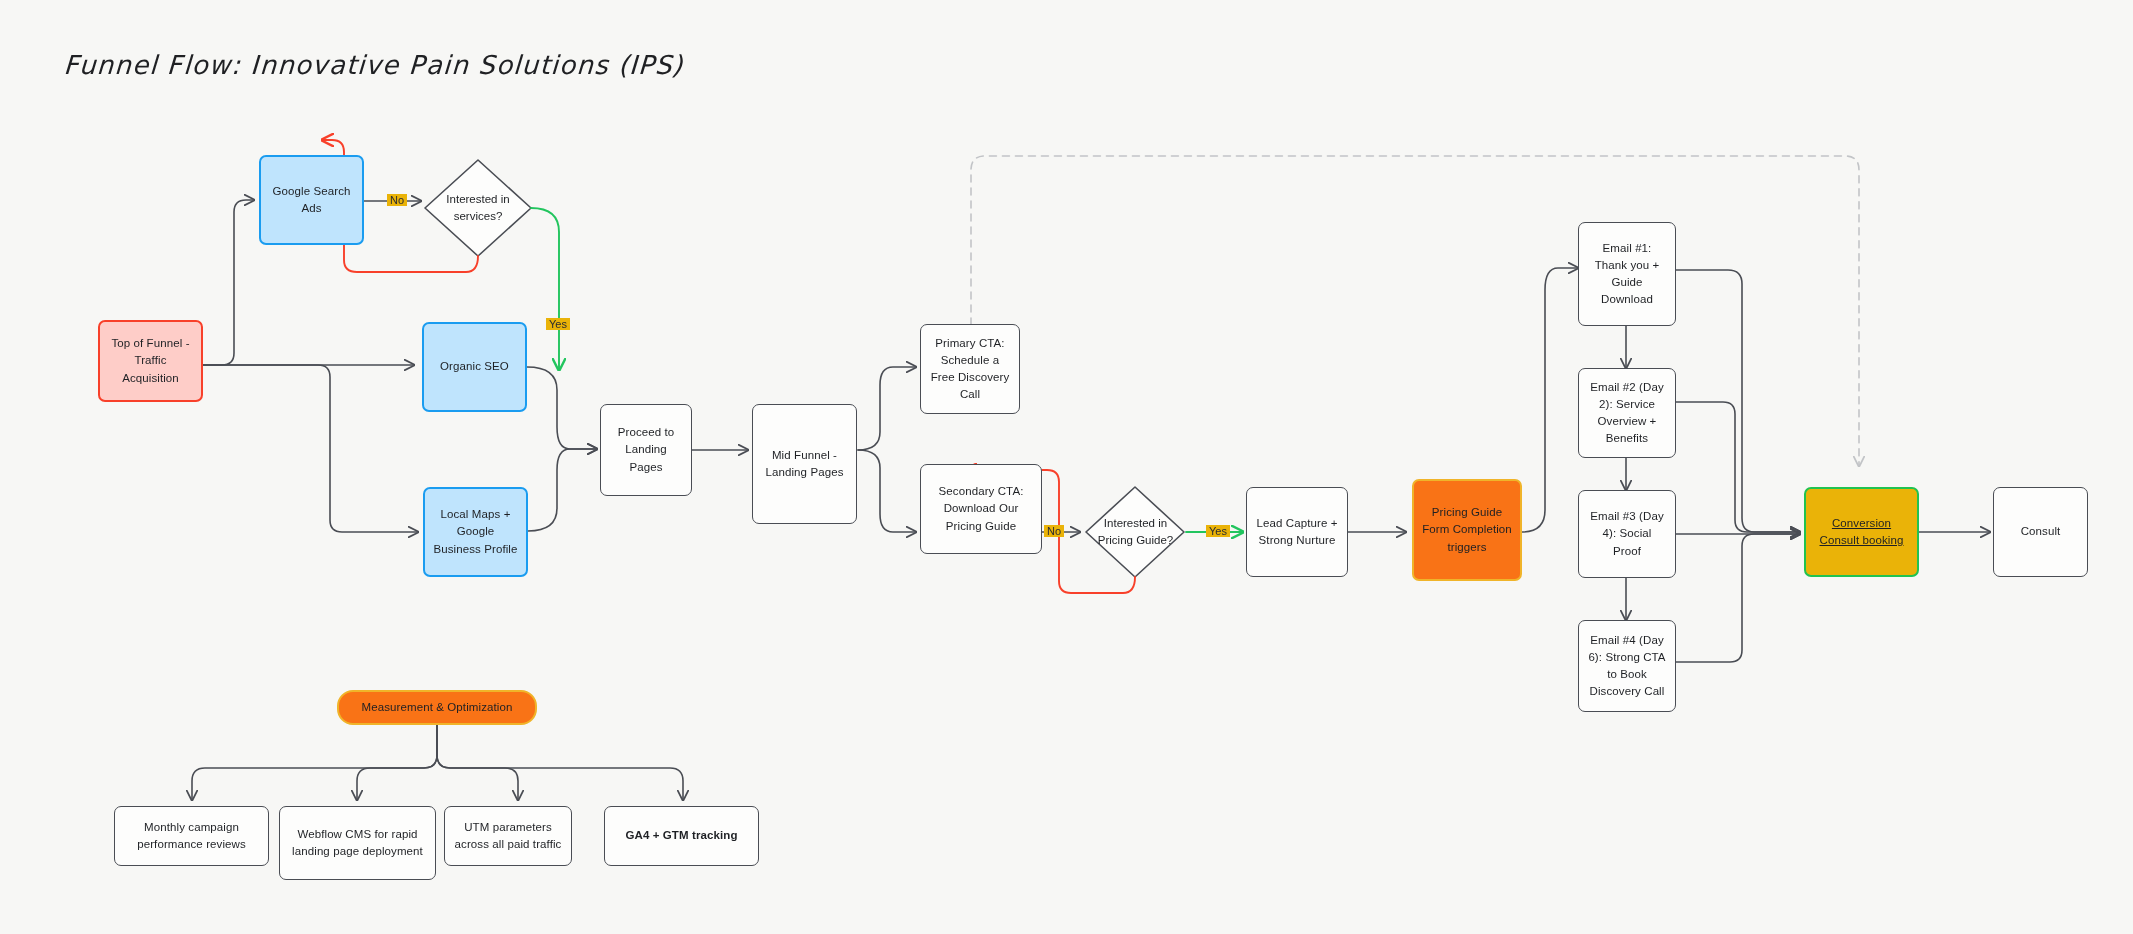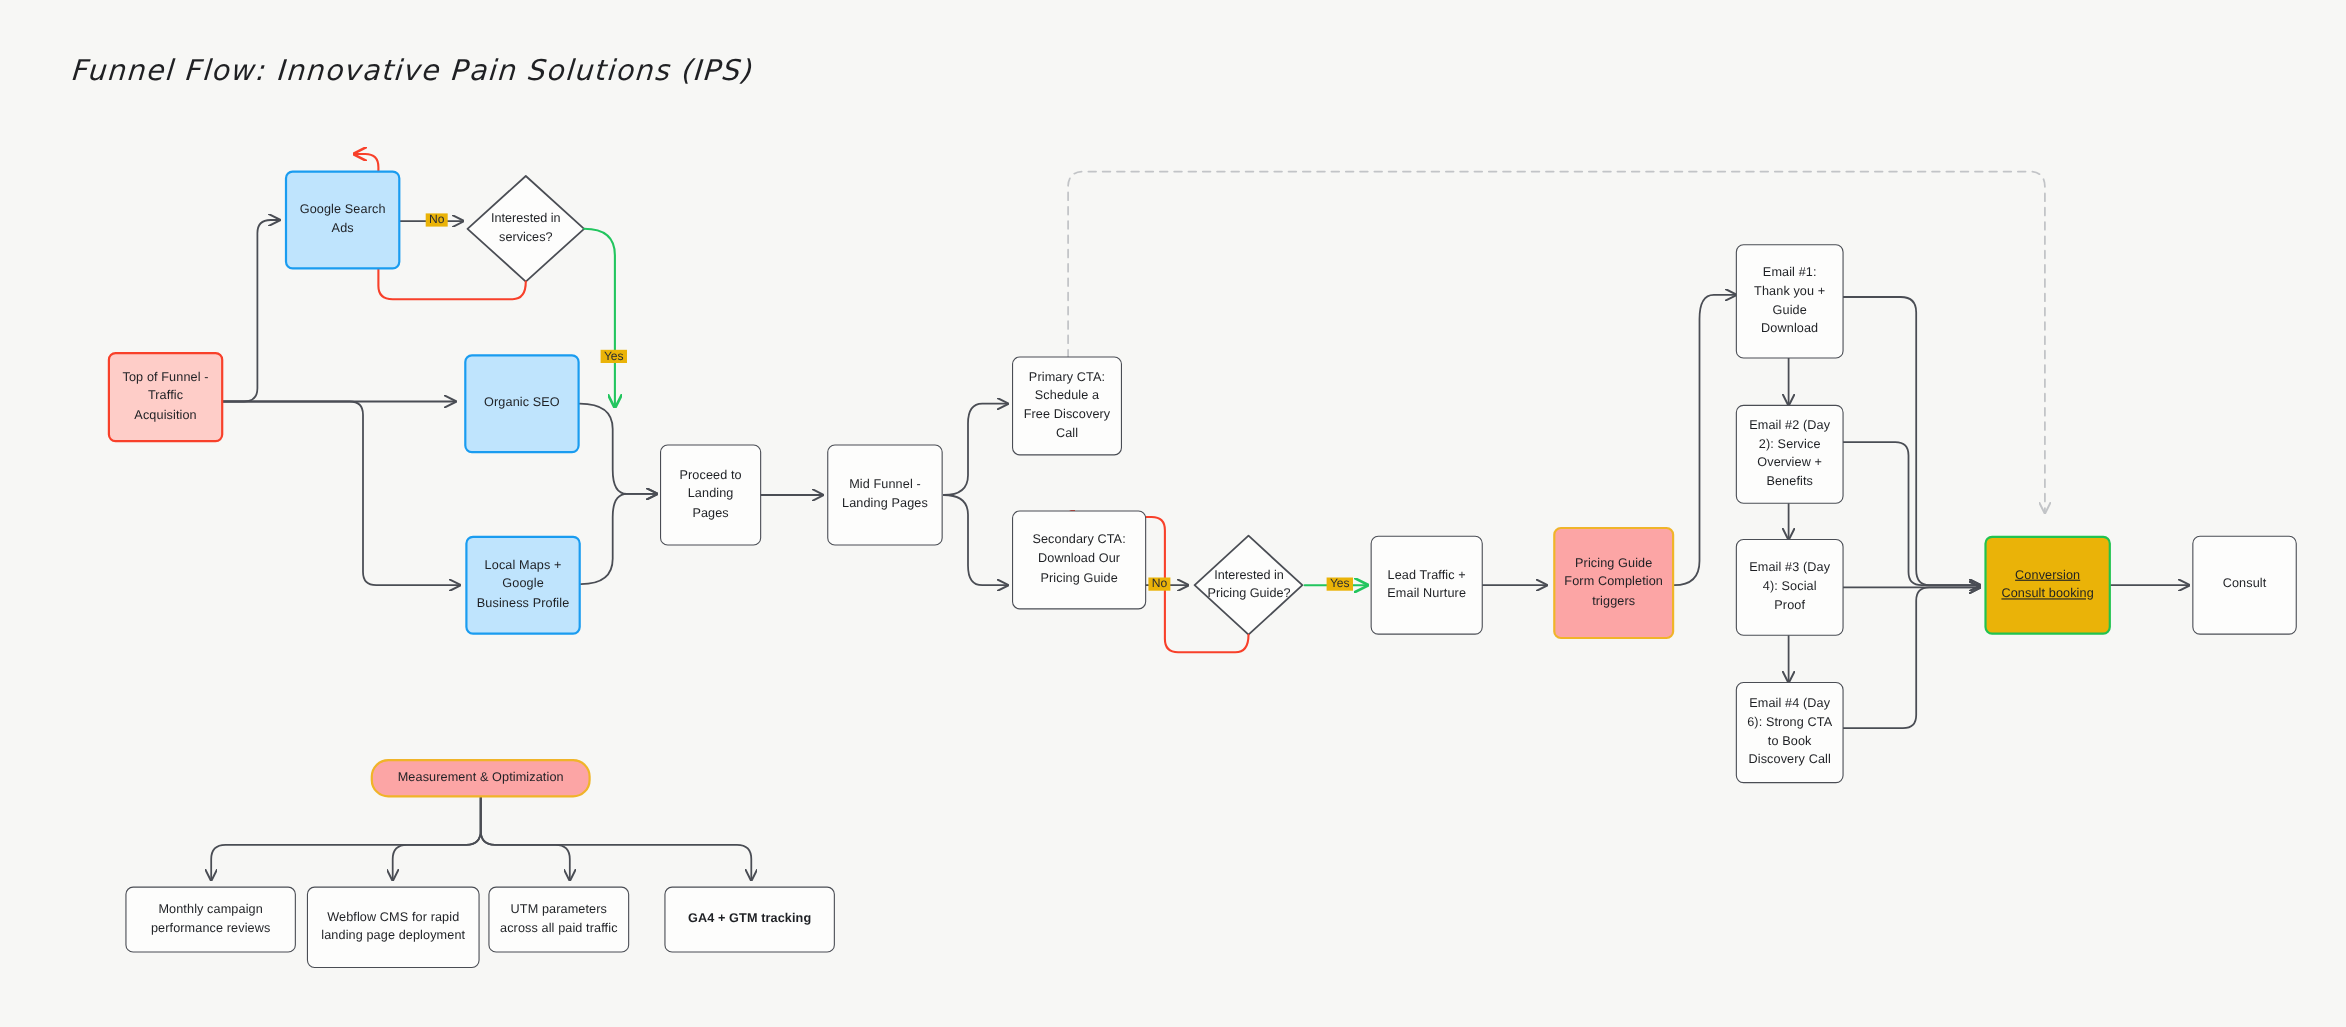--- a/index.html
+++ b/index.html
@@ -53,21 +53,21 @@
   }
   .node.blue {
     background: #bfe4fd;
     border: 2px solid #1a9cf0;
   }
   .node.red {
     background: #fecdc8;
     border: 2px solid #f8402a;
   }
   .node.yellow {
-    background: #fca5a5;
+    background: #f97316;
     border: 2px solid #f0b429;
   }
   .node.green {
     background: #eab308;
     border: 2px solid #21c350;
     text-decoration: underline;
   }
   .node.pill {
     border-radius: 16px;
   }
@@ -195,38 +195,38 @@
 </div>
 
 <div class="diamond-label" style="left:433px; top:183px; width:90px; height:50px;">
   <span>Interested in services?</span>
 </div>
 
 <div class="node default" style="left:600px; top:404px; width:92px; height:92px;">
   <span>Proceed to Landing Pages</span>
 </div>
 
-<div class="node default" style="left:752px; top:404px; width:105px; height:92px;">
+<div class="node default" style="left:752px; top:404px; width:105px; height:120px;">
   <span>Mid Funnel - Landing Pages</span>
 </div>
 
 <div class="node default" style="left:920px; top:324px; width:100px; height:90px;">
   <span>Primary CTA: Schedule a Free Discovery Call</span>
 </div>
 
 <div class="node default" style="left:920px; top:464px; width:122px; height:90px;">
   <span>Secondary CTA: Download Our Pricing Guide</span>
 </div>
 
 <div class="diamond-label" style="left:1093px; top:506px; width:85px; height:52px;">
   <span>Interested in Pricing Guide?</span>
 </div>
 
 <div class="node default" style="left:1246px; top:487px; width:102px; height:90px;">
-  <span>Lead Traffic + Email Nurture</span>
+  <span>Lead Capture + Strong Nurture</span>
 </div>
 
 <div class="node yellow" style="left:1412px; top:479px; width:110px; height:102px;">
   <span>Pricing Guide Form Completion triggers</span>
 </div>
 
 <div class="node default" style="left:1578px; top:222px; width:98px; height:104px;">
   <span>Email #1: Thank you + Guide Download</span>
 </div>
 

